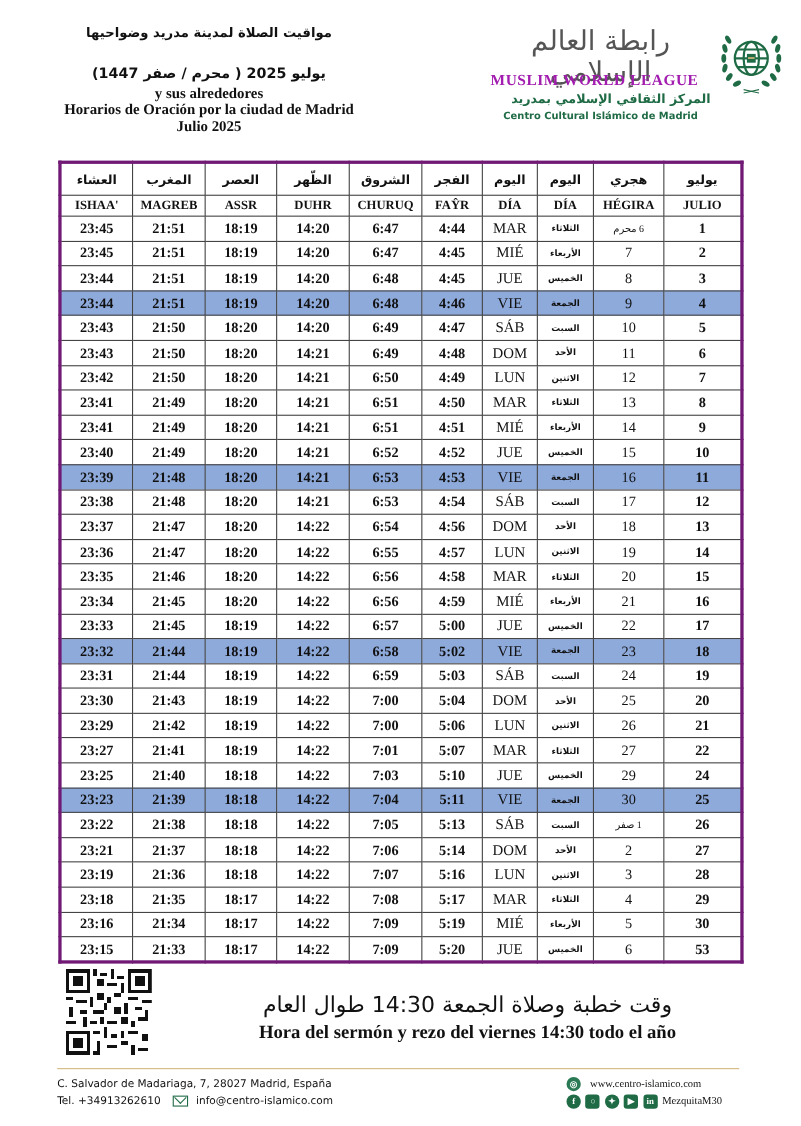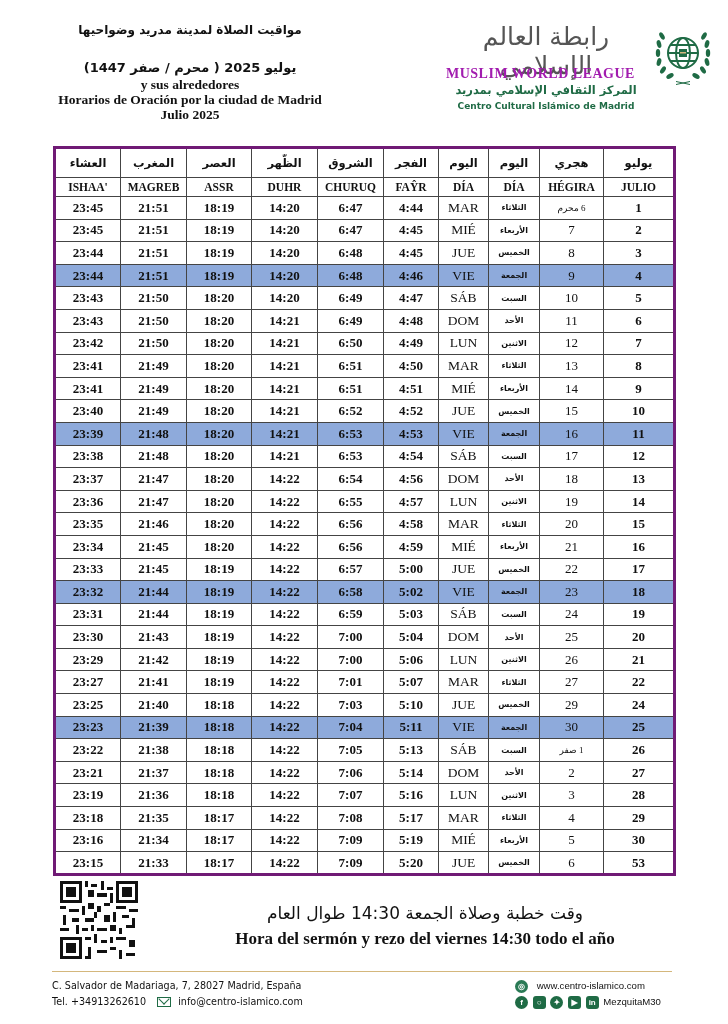--- a/index.html
+++ b/index.html
@@ -9,51 +9,51 @@
   .title-block { position: absolute; left: 40px; top: 22px; width: 300px; text-align: center; font-weight: bold; }
   .title-block .ar1 { font-family: "DejaVu Sans", sans-serif; font-size: 12px; line-height: 17px; direction: rtl; }
   .title-block .ar2 { font-family: "DejaVu Sans", sans-serif; font-size: 13px; line-height: 18px; direction: rtl; margin-top: 20px; }
   .title-block .es { font-size: 13.5px; line-height: 15px; }
 
   .logo { position: absolute; left: 430px; top: 20px; width: 270px; height: 95px; }
   .logo .calli { position: absolute; left: 16px; top: 2px; width: 200px; text-align: center; direction: rtl;
                  font-family: "DejaVu Serif", serif; font-size: 25px; color: #555; letter-spacing: -1px; }
   .logo .mwl { position: absolute; left: 16px; top: 46px; width: 200px; 
                font-family: "Liberation Serif", serif; font-weight: bold; font-size: 14px; color: #a21caf; letter-spacing: 0.5px; }
-  .logo .ar-center { position: absolute; left: 16px; top: 63px; width: 200px; text-align: center; direction: rtl;
+  .logo .ar-center { position: absolute; left: 16px; top: 63px; width: 200px; text-align: right; direction: rtl;
                      font-family: "DejaVu Sans", sans-serif; font-weight: bold; font-size: 11.5px; color: #1f6b45; }
   .logo .es-center { position: absolute; left: 16px; top: 81px; width: 200px; text-align: center;
                      font-family: "DejaVu Sans", sans-serif; font-weight: bold; font-size: 9px; color: #1f6b45; }
   .logo .emblem { position: absolute; left: 224px; top: 4px; width: 58px; height: 62px; }
 
   table.times { position: absolute; left: 53px; top: 146px; width: 620px; border-collapse: collapse;
                 border: 3px solid #701a75; table-layout: fixed; }
   table.times td, table.times th { border: 1px solid #444; text-align: center; vertical-align: middle;
                 font-family: "Liberation Serif", serif; font-weight: bold; font-size: 13px; height: 22.6px; padding: 0; }
   table.times th.ar { font-family: "DejaVu Sans", sans-serif; font-size: 11.5px; height: 30px; direction: rtl; }
   table.times th.lat { font-size: 11.5px; height: 19px; }
   table.times td.dia { font-weight: normal; font-size: 13.5px; }
   table.times td.yaum { font-family: "DejaVu Sans", sans-serif; font-size: 8px; direction: rtl; }
   table.times td.hij { font-size: 13px; font-weight: normal; }
   table.times td.hij.small { font-family: Liberation Serif, serif; font-size: 9px; direction: rtl; }
   table.times tr.friday td { background: #8eaadb; }
 
   .qr { position: absolute; left: 60px; top: 881px; width: 78px; height: 78px; }
 
   .friday-note { position: absolute; left: 160px; top: 900px; width: 530px; text-align: center; }
-  .friday-note .ar { font-family: "DejaVu Sans", sans-serif; font-size: 17px; direction: rtl; line-height: 26px; }
+  .friday-note .ar { font-family: "DejaVu Sans", sans-serif; font-size: 20px; direction: rtl; line-height: 26px; }
   .friday-note .es { font-family: "Liberation Serif", serif; font-weight: bold; font-size: 17px; line-height: 26px; }
 
   .divider { position: absolute; left: 52px; top: 971px; width: 620px; height: 1px; background: #d4b77c; }
 
   .footer-left { position: absolute; left: 52px; top: 978px; font-family: "DejaVu Sans", sans-serif; font-size: 9.6px; line-height: 16px; color: #111; }
   .footer-left .mail { display: inline-block; width: 14px; height: 10px; border: 1.5px solid #1f6b45; vertical-align: middle; margin: 0 4px 0 8px; position: relative; }
   .footer-left .mail::after { content: ""; position: absolute; left: 2px; top: -3px; width: 7px; height: 7px; border-right: 1.5px solid #1f6b45; border-bottom: 1.5px solid #1f6b45; transform: rotate(45deg); }
 
-  .footer-right { position: absolute; left: 515px; top: 978px; font-family: Liberation Sans, sans-serif; font-size: 9.6px; line-height: 16px; color: #111; }
+  .footer-right { position: absolute; left: 515px; top: 978px; font-family: Liberation Serif, serif; font-size: 9.6px; line-height: 16px; color: #111; }
   .footer-right .ico { display: inline-block; width: 13px; height: 13px; border-radius: 50%; background: #1f6b45; color: #fff;
                        font-size: 8px; line-height: 13px; text-align: center; vertical-align: middle; margin-right: 2px; font-weight: bold; }
   .footer-right .sq { border-radius: 3px; }
   .footer-right .globe { background: #2a7a55; margin-right: 6px; }
 </style>
 </head>
 <body>
 
 <div class="title-block">
   <div class="ar1">مواقيت الصلاة لمدينة مدريد وضواحيها</div>

